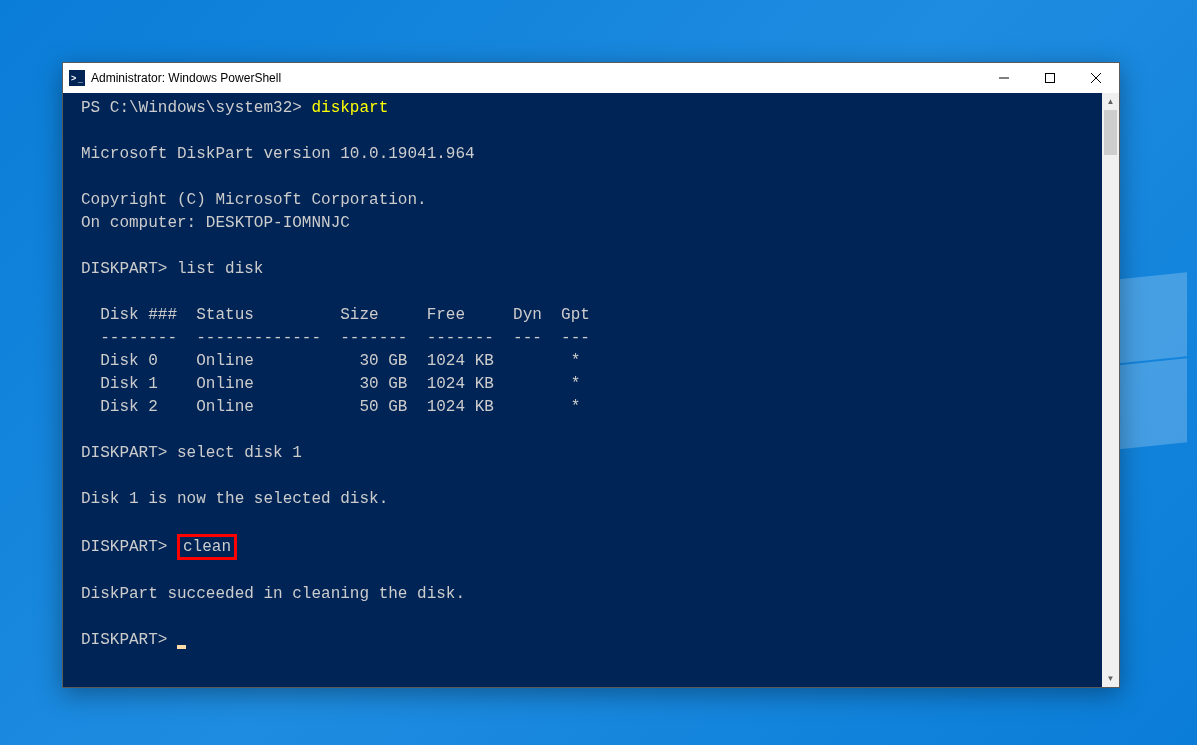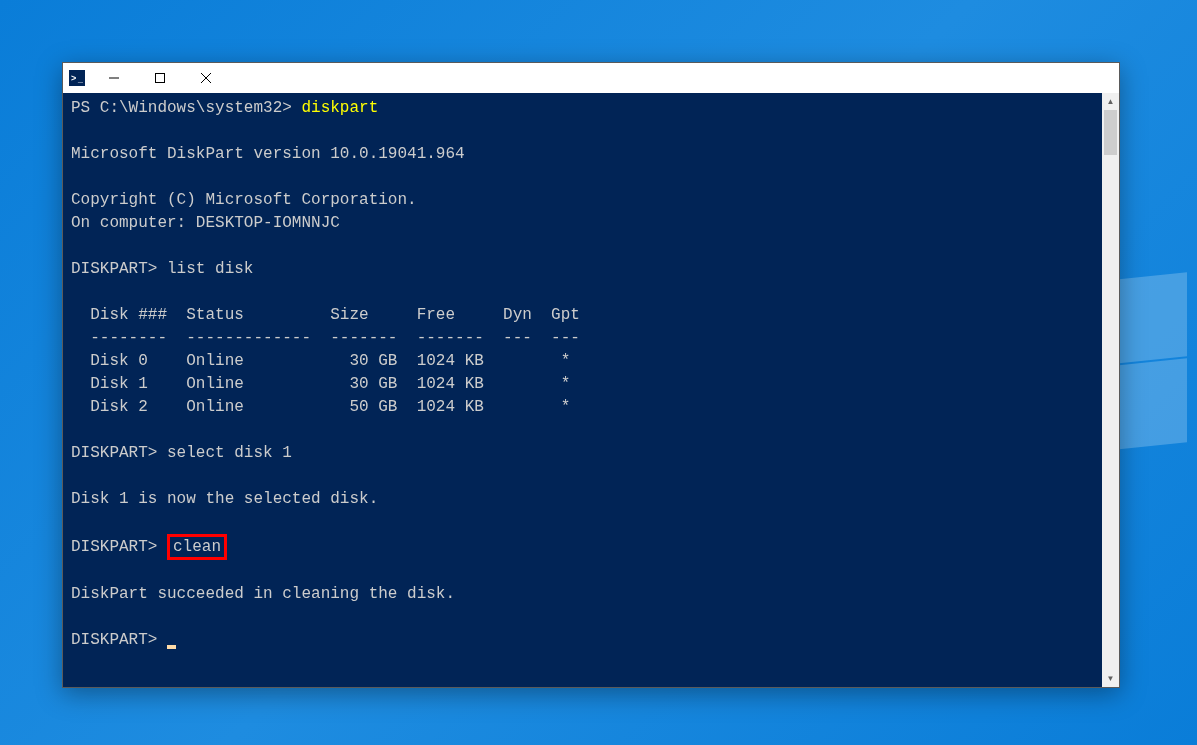--- a/index.html
+++ b/index.html
@@ -108,21 +108,21 @@
       background: #012456;
       position: relative;
     }
     .terminal {
       flex: 1;
       background: #012456;
       color: #cccccc;
       font-family: Consolas, "Courier New", monospace;
       font-size: 16px;
       line-height: 23px;
-      padding: 4px 0 0 8px;
+      padding: 4px 0 0 18px;
       white-space: pre;
       overflow: hidden;
     }
     .cmd-yellow {
       color: #ffff00;
     }
     .highlight-box {
       border: 3px solid #ff0000;
       padding: 0 3px;
       display: inline-block;
@@ -172,20 +172,21 @@
 <div class="win-logo">
   <div class="wl-tl"></div>
     <div class="wl-tr"></div>
   <div class="wl-bl"></div>
     <div class="wl-br"></div>
 </div>
 
 <div class="window">
   <div class="titlebar">
     <div class="titlebar-icon"></div>
+    <div class="title-text">Administrator: Windows PowerShell</div>
     <div class="win-controls">
       <div class="win-btn">
         <svg viewBox="0 0 10 10">
             <line x1="0" y1="5" x2="10" y2="5" stroke="currentColor" stroke-width="1"></line>
           </svg>
       </div>
       <div class="win-btn">
         <svg viewBox="0 0 10 10">
             <rect x="0.5" y="0.5" width="9" height="9" fill="none" stroke="currentColor" stroke-width="1"></rect>
           </svg>

